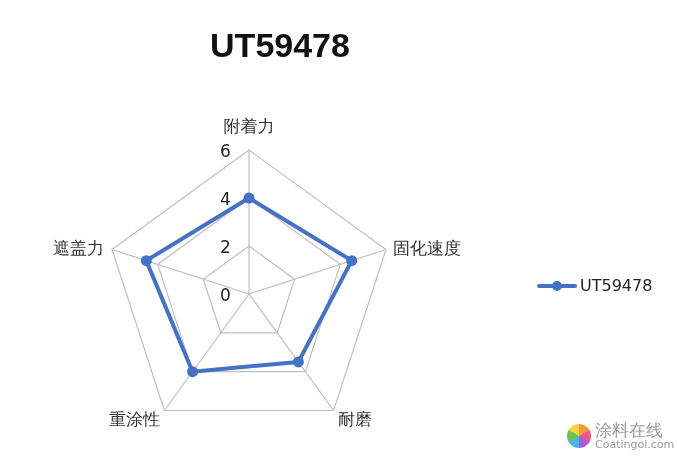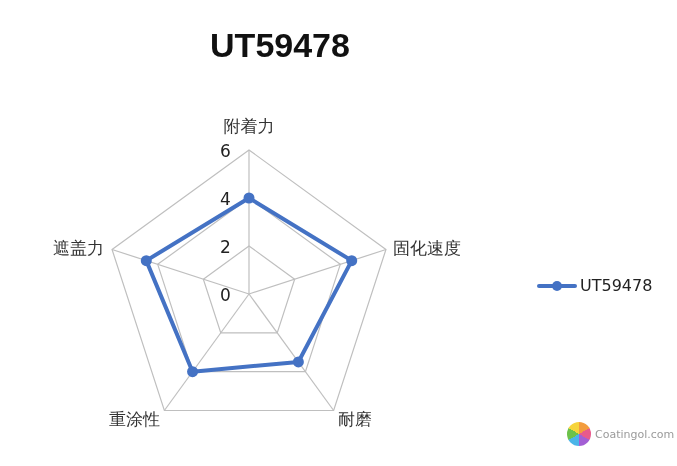--- a/index.html
+++ b/index.html
@@ -59,15 +59,16 @@
 </svg>
 
 <div id="legend">
   <span class="swatch"></span>
   <span>UT59478</span>
 </div>
 
 <div id="watermark">
   <span class="logo"></span>
   <span class="txt">
+    <span class="cn">涂料在线</span>
     <span class="en">Coatingol.com</span>
   </span>
 </div>
 
 </body></html>

